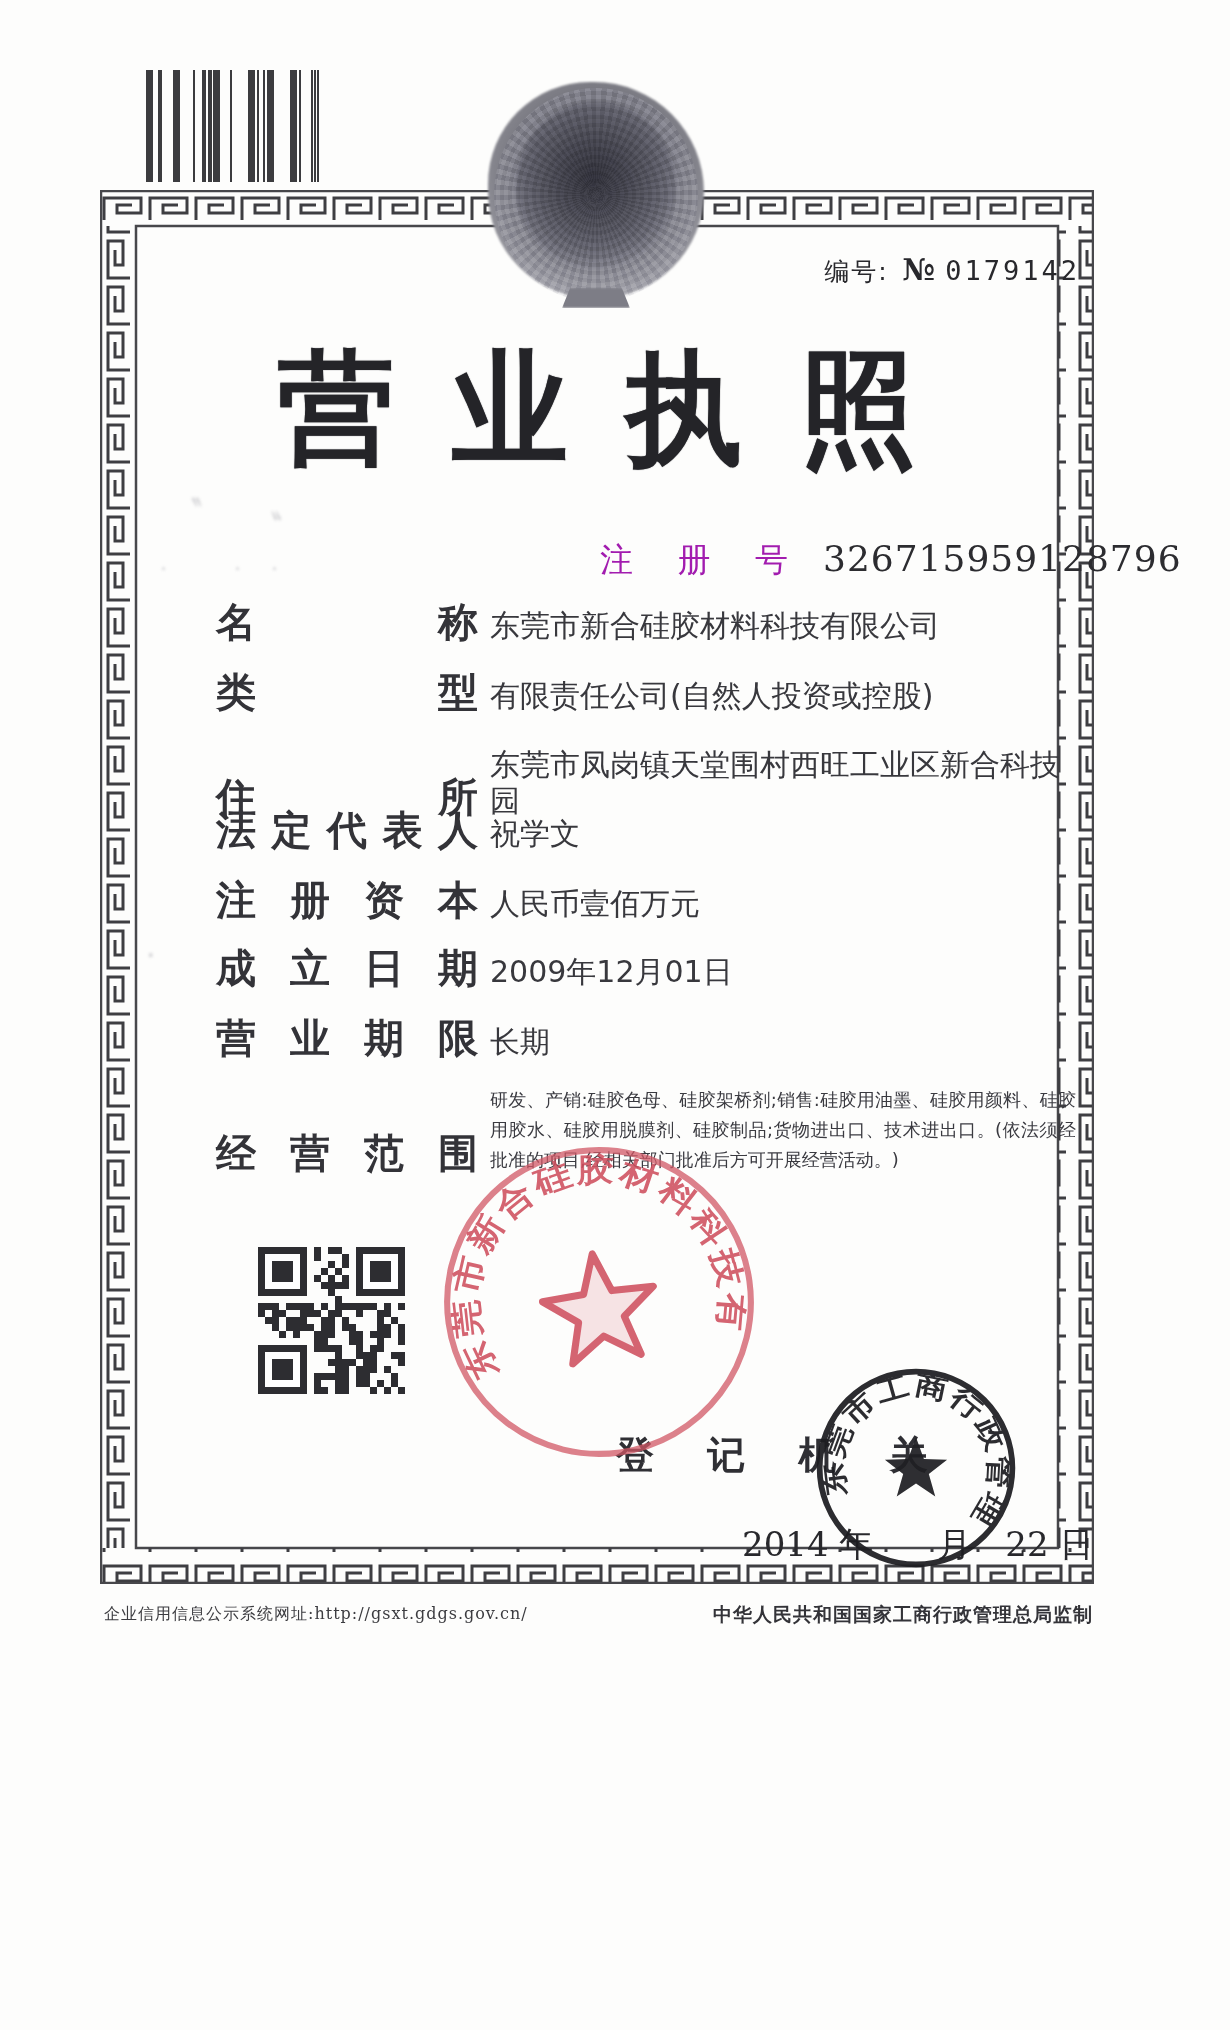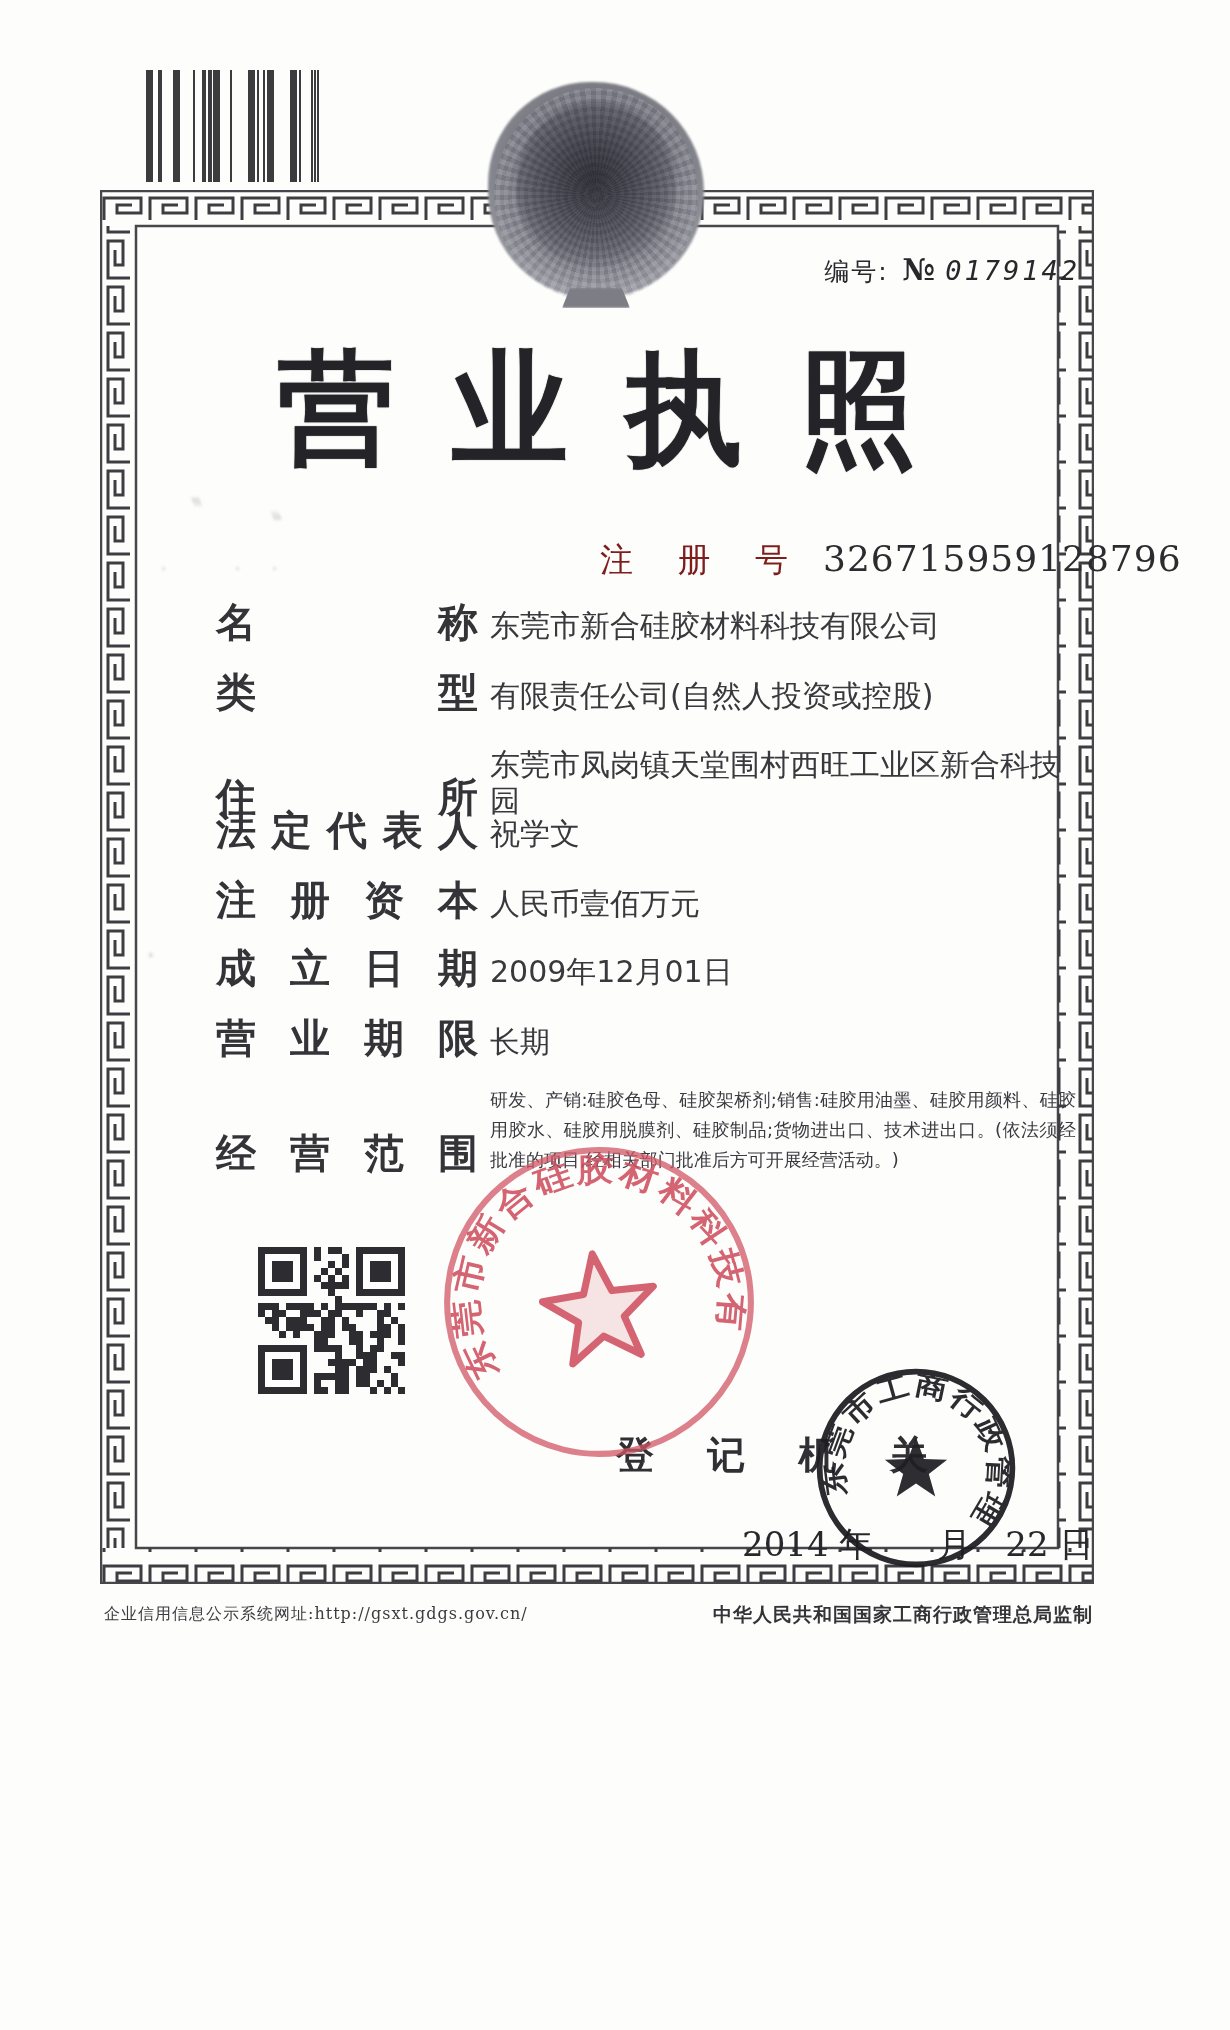--- a/index.html
+++ b/index.html
@@ -36,30 +36,30 @@
     position:absolute;left:74px;top:206px;width:68px;height:20px;
     background:#7d7d86;clip-path:polygon(12% 0,88% 0,100% 100%,0 100%);filter:blur(1px);
   }
 
   
   #frame{left:100px;top:190px;z-index:1;}
 
   
   #serial{top:252px;right:150px;font-size:25px;letter-spacing:2px;color:#28282c;z-index:4;}
   #serial .nosym{font-family:"DejaVu Serif",serif;font-weight:bold;font-size:30px;margin:0 8px 0 14px;}
-  #serial .num{font-family:"DejaVu Sans Mono",monospace;font-size:27px;letter-spacing:3px;font-style:italic;}
+  #serial .num{font-family:"DejaVu Sans Mono",monospace;font-size:27px;letter-spacing:3px;}
 
   
   #title{top:332px;left:100px;width:994px;text-align:center;z-index:4;
     font-size:116px;font-weight:900;letter-spacing:58px;padding-left:58px;box-sizing:border-box;
     color:#242428;transform:scaleY(1.06);text-shadow:0 0 1px #3c3c40;}
 
   
   #regno{top:538px;left:600px;display:flex;align-items:baseline;z-index:4;}
-  #regno .lbl{font-size:33px;letter-spacing:17px;color:#7f1d1d;font-weight:500;}
+  #regno .lbl{font-size:33px;letter-spacing:17px;color:#a21caf;font-weight:500;}
   #regno .val{font-family:"DejaVu Serif",serif;font-size:36px;letter-spacing:1px;margin-left:18px;color:#2c2c30;}
 
   
   .row{position:absolute;left:216px;width:860px;display:flex;align-items:flex-end;z-index:4;}
   .flabel{
     width:262px;flex:0 0 262px;font-size:40px;font-weight:700;color:#333338;
     font-family:"DejaVu Serif",serif;
     text-align:justify;text-align-last:justify;line-height:1.1;
   }
   .fvalue{margin-left:12px;font-size:30px;color:#38383d;padding-top:7px;line-height:1.2;}

